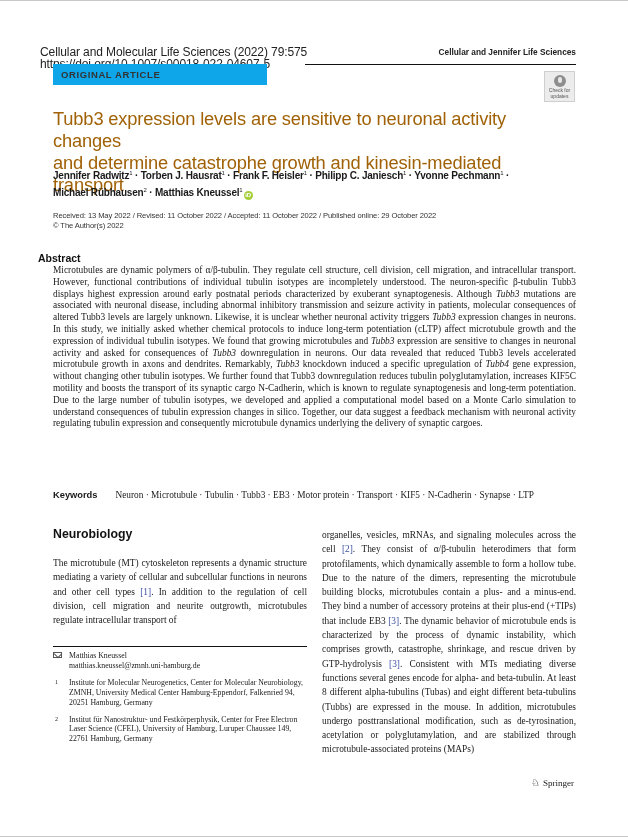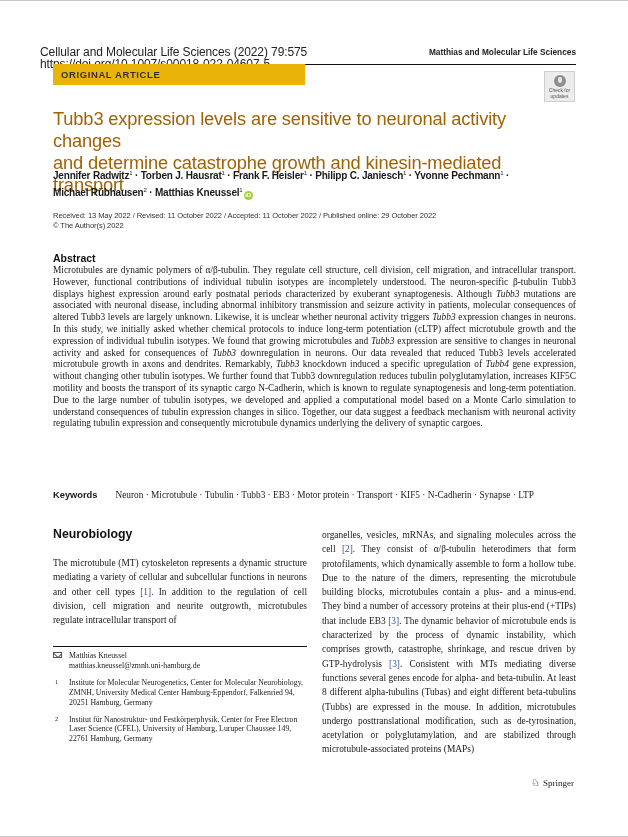--- a/index.html
+++ b/index.html
@@ -6,34 +6,34 @@
   body { width: 628px; height: 837px; position: relative; overflow: hidden; color: #1a1a1a; }
   .edge-top { position: absolute; left: 0; top: 0; width: 628px; height: 1px; background: #c8c8c8; }
   .edge-bottom { position: absolute; left: 0; bottom: 0; width: 628px; height: 1px; background: #c8c8c8; }
   .sans { font-family: "Liberation Sans", "DejaVu Sans", sans-serif; }
   .serif { font-family: "Liberation Serif", "DejaVu Serif", serif; }
   .abs { position: absolute; }
 
   .journal-ref { left: 40px; top: 46px; font-size: 12px; line-height: 12px; color: #222; letter-spacing: -0.1px; }
   .journal-name { right: 52px; top: 47px; font-size: 8.3px; font-weight: bold; color: #222; }
   .header-rule { left: 305px; top: 64px; width: 271px; height: 1px; background: #111; }
-  .article-type { left: 53px; top: 64px; width: 252px; height: 21px; background: #eab308; }
+  .article-type { left: 53px; top: 64px; width: 214px; height: 21px; background: #0ea5e9; }
   .article-type span { position: absolute; left: 8px; top: 5px; font-size: 9.5px; font-weight: bold; letter-spacing: 0.6px; color: #333; }
   .crossmark { left: 544px; top: 71px; width: 31px; height: 31px; background: #ececec; border: 1px solid #cfcfcf; box-sizing: border-box; }
   .crossmark .circ { position: absolute; left: 9px; top: 3px; width: 12px; height: 12px; border-radius: 50%; background: #8e8e8e; }
   .crossmark .circ::after { content: ""; position: absolute; left: 4px; top: 2px; width: 4px; height: 6px; background: #e6e6e6; border-radius: 2px; }
   .crossmark .txt { position: absolute; left: 0; top: 16px; width: 29px; text-align: center; font-size: 5px; line-height: 5.5px; color: #555; }
 
   .title { left: 53px; top: 108px; width: 520px; font-size: 18.3px; line-height: 22px; color: #a16207; letter-spacing: -0.15px; }
   .authors { left: 53px; top: 166px; width: 520px; font-size: 10px; line-height: 14px; font-weight: bold; color: #1a1a1a; letter-spacing: -0.2px; }
   .authors sup { font-size: 6px; font-weight: normal; }
   .orcid { display: inline-block; width: 9px; height: 9px; border-radius: 50%; background: #a6ce39; color: #fff; font-size: 6px; line-height: 9px; text-align: center; font-weight: bold; vertical-align: 0px; margin-left: 1px; }
   .dates { left: 53px; top: 211px; font-size: 7.6px; line-height: 10px; color: #333; letter-spacing: -0.1px; }
 
-  .abstract-h { left: 53px; top: 252px; font-size: 10.5px; font-weight: bold; color: #111; }
+  .abstract-h { left: 38px; top: 252px; font-size: 10.5px; font-weight: bold; color: #111; }
   .abstract { left: 53px; top: 265px; width: 523px; font-size: 9.4px; line-height: 11.8px; color: #1a1a1a; text-align: justify; }
   .abstract p { margin: 0; }
 
   .keywords { left: 53px; top: 490px; font-size: 9.3px; color: #1a1a1a; }
   .keywords .kh { font-weight: bold; margin-right: 18px; }
 
   .intro-h { left: 53px; top: 527px; font-size: 12.3px; font-weight: bold; color: #111; }
   .col-left { left: 53px; top: 556px; width: 254px; font-size: 9.4px; line-height: 14.3px; text-align: justify; color: #1a1a1a; }
   .col-right { left: 322px; top: 528px; width: 254px; font-size: 9.4px; line-height: 14.3px; text-align: justify; color: #1a1a1a; }
   .col-left p, .col-right p { margin: 0; }
@@ -51,21 +51,21 @@
 </style>
 </head>
 <body>
 
 <div class="edge-top"></div>
 
 <div class="abs journal-ref sans">
   <div>Cellular and Molecular Life Sciences (2022) 79:575</div>
   <div>https://doi.org/10.1007/s00018-022-04607-5</div>
 </div>
-<div class="abs journal-name sans">Matthias and Molecular Life Sciences</div>
+<div class="abs journal-name sans">Cellular and Jennifer Life Sciences</div>
 <div class="abs header-rule"></div>
 <div class="abs article-type sans">
   <span>ORIGINAL ARTICLE</span>
 </div>
 <div class="abs crossmark sans">
   <div class="circ"></div>
   <div class="txt">
     <div>Check for</div>
     <div>updates</div>
   </div>

